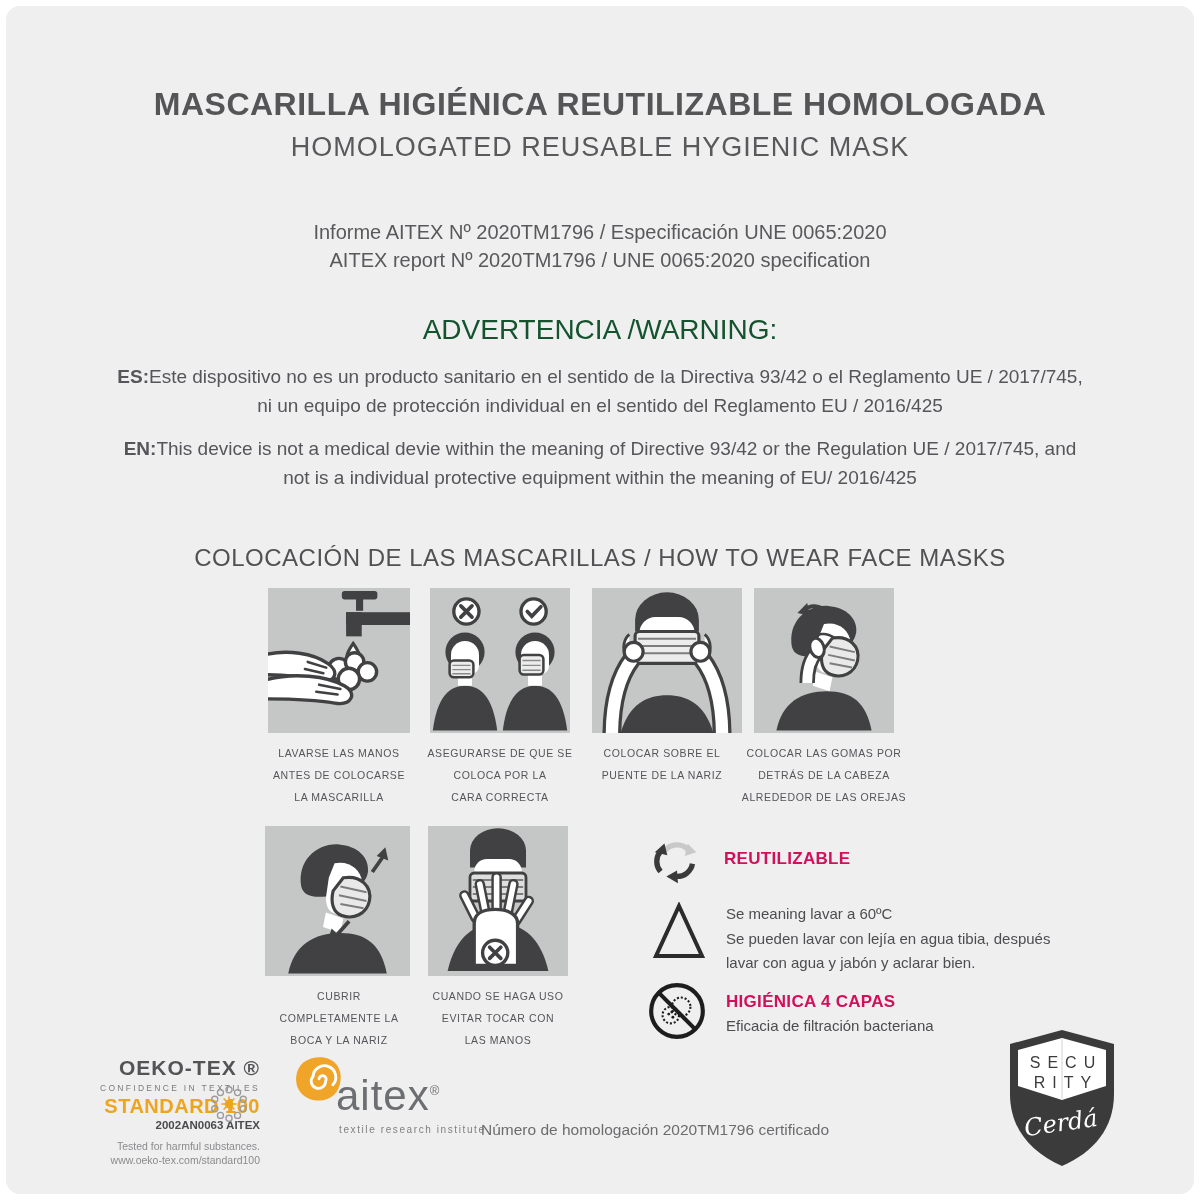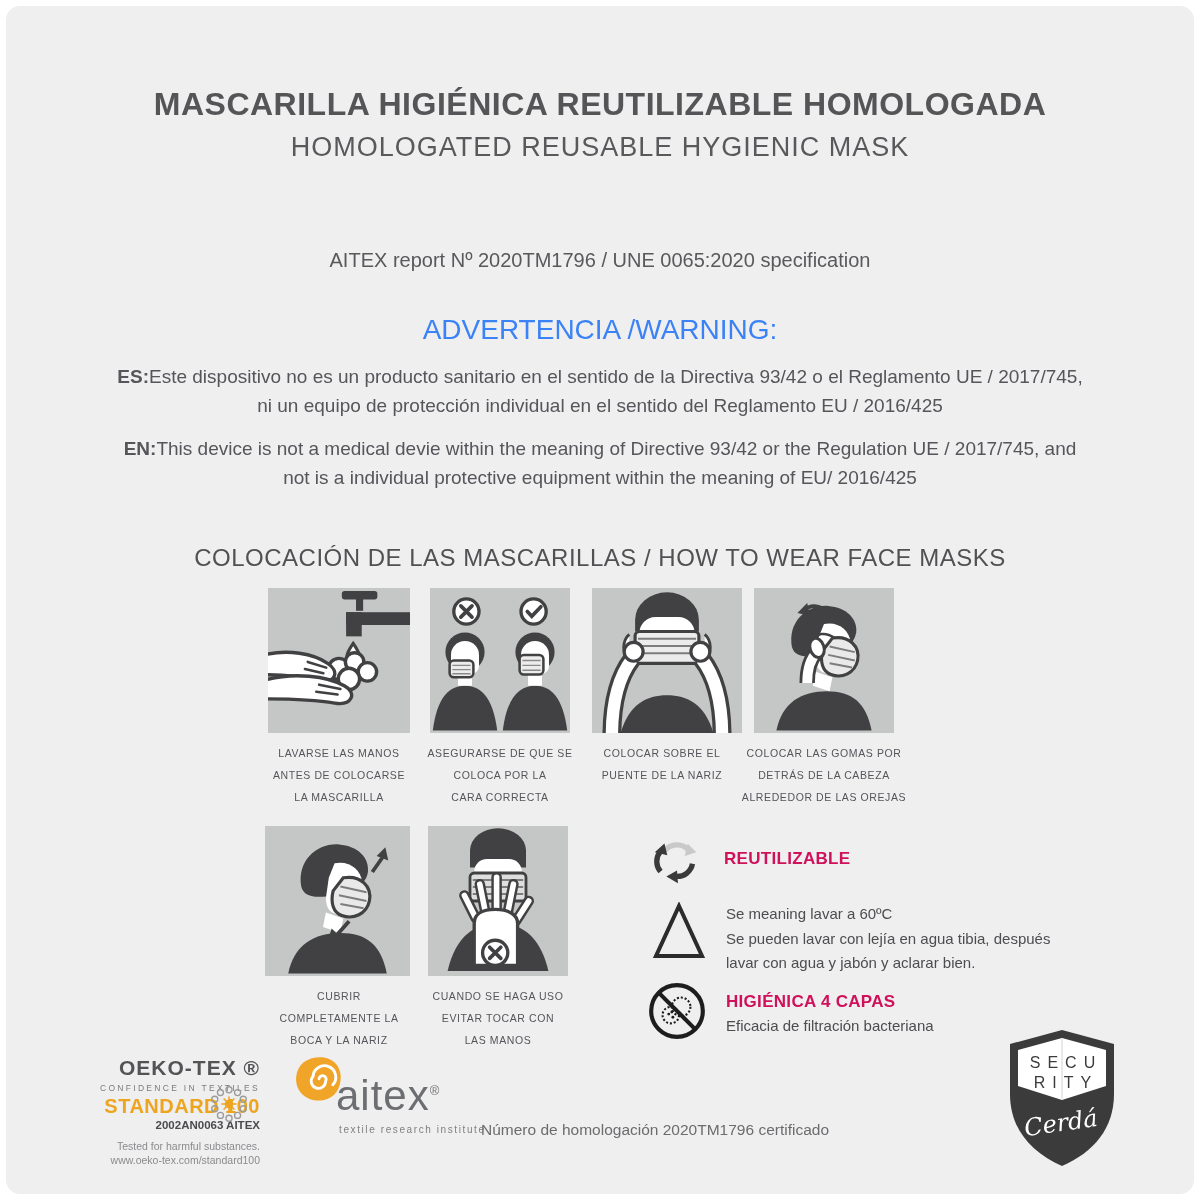--- a/index.html
+++ b/index.html
@@ -5,21 +5,21 @@
   html,body{margin:0;padding:0;background:#ffffff;}
   .page{position:relative;width:1200px;height:1200px;background:#ffffff;overflow:hidden;
         font-family:"Liberation Sans", sans-serif;color:#57575a;}
   .bg{position:absolute;inset:6px;background:#efeff0;border-radius:14px;}
   .abs{position:absolute;}
   .ctr{left:0;right:0;text-align:center;}
 
   .title-es{top:86px;font-size:32px;font-weight:700;letter-spacing:.5px;color:#555558;}
   .title-en{top:132px;font-size:27px;font-weight:400;letter-spacing:1px;color:#59595c;}
   .report{font-size:20px;color:#59595c;}
-  .warn-head{top:314px;font-size:28px;font-weight:400;color:#3b82f6;}
+  .warn-head{top:314px;font-size:28px;font-weight:400;color:#14532d;}
   .warn-line{font-size:19px;color:#55555a;}
   .warn-line b{font-weight:700;}
   .howto-head{top:544px;font-size:24px;font-weight:400;color:#515154;letter-spacing:.5px;}
 
   .panel{position:absolute;background:#c5c6c6;}
   .panel svg{display:block;width:100%;height:100%;}
   .cap{position:absolute;width:200px;text-align:center;font-size:10.5px;letter-spacing:.6px;
        line-height:22px;color:#55555a;}
 
   .feat-label{font-size:17px;font-weight:700;letter-spacing:.3px;text-align:right;}
@@ -39,20 +39,21 @@
   .homolog{left:455px;top:1121px;width:400px;text-align:center;font-size:15.5px;color:#6c6c6e;}
 </style>
 </head>
 <body>
 
 <div class="page">
   <div class="bg"></div>
 
   <div class="abs ctr title-es">MASCARILLA HIGIÉNICA REUTILIZABLE HOMOLOGADA</div>
   <div class="abs ctr title-en">HOMOLOGATED REUSABLE HYGIENIC MASK</div>
+  <div class="abs ctr report" style="top:221px">Informe AITEX Nº 2020TM1796 / Especificación UNE 0065:2020</div>
   <div class="abs ctr report" style="top:249px">AITEX report Nº 2020TM1796 / UNE 0065:2020 specification</div>
 
   <div class="abs ctr warn-head">ADVERTENCIA /WARNING:</div>
   <div class="abs ctr warn-line" style="top:366px">
     <b>ES:</b><span>Este dispositivo no es un producto sanitario en el sentido de la Directiva 93/42 o el Reglamento UE / 2017/745,</span>
   </div>
   <div class="abs ctr warn-line" style="top:395px">ni un equipo de protección individual en el sentido del Reglamento EU / 2016/425</div>
   <div class="abs ctr warn-line" style="top:438px">
     <b>EN:</b><span>This device is not a medical devie within the meaning of Directive 93/42 or the Regulation UE / 2017/745, and</span>
   </div>

